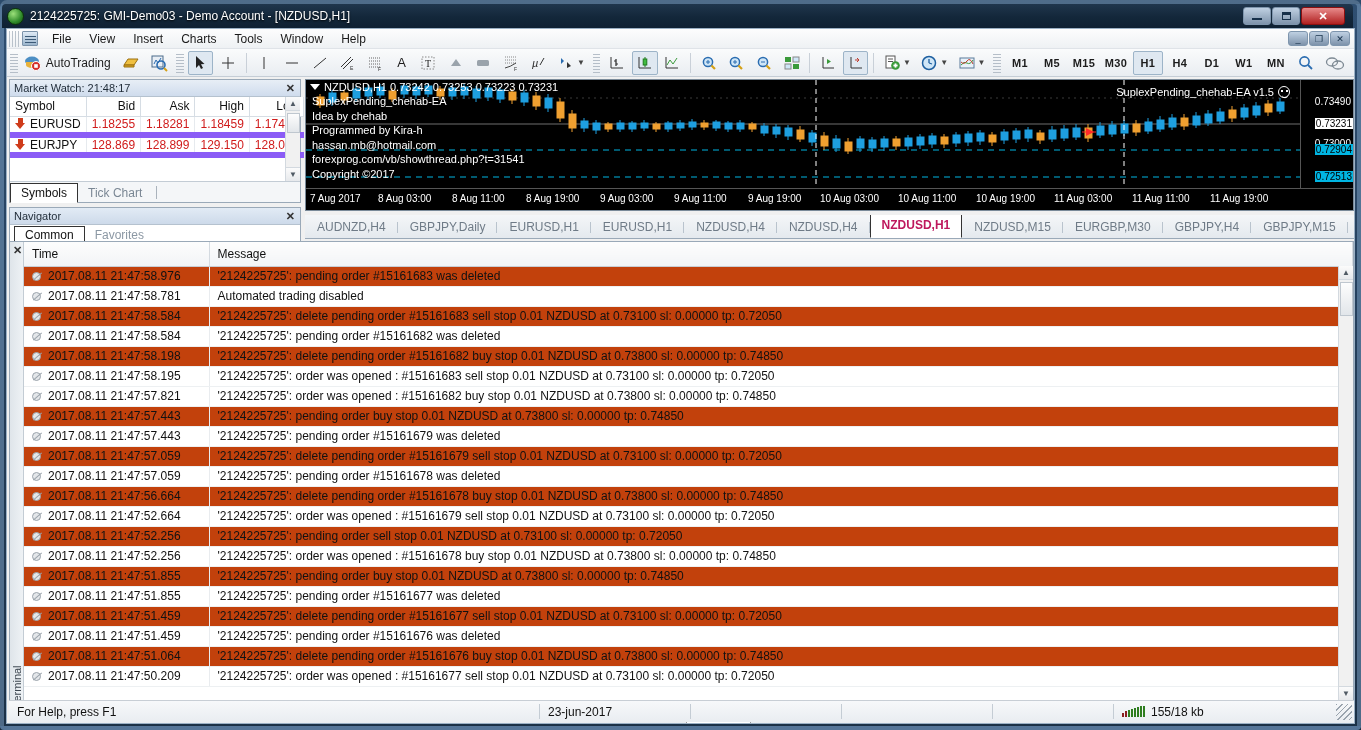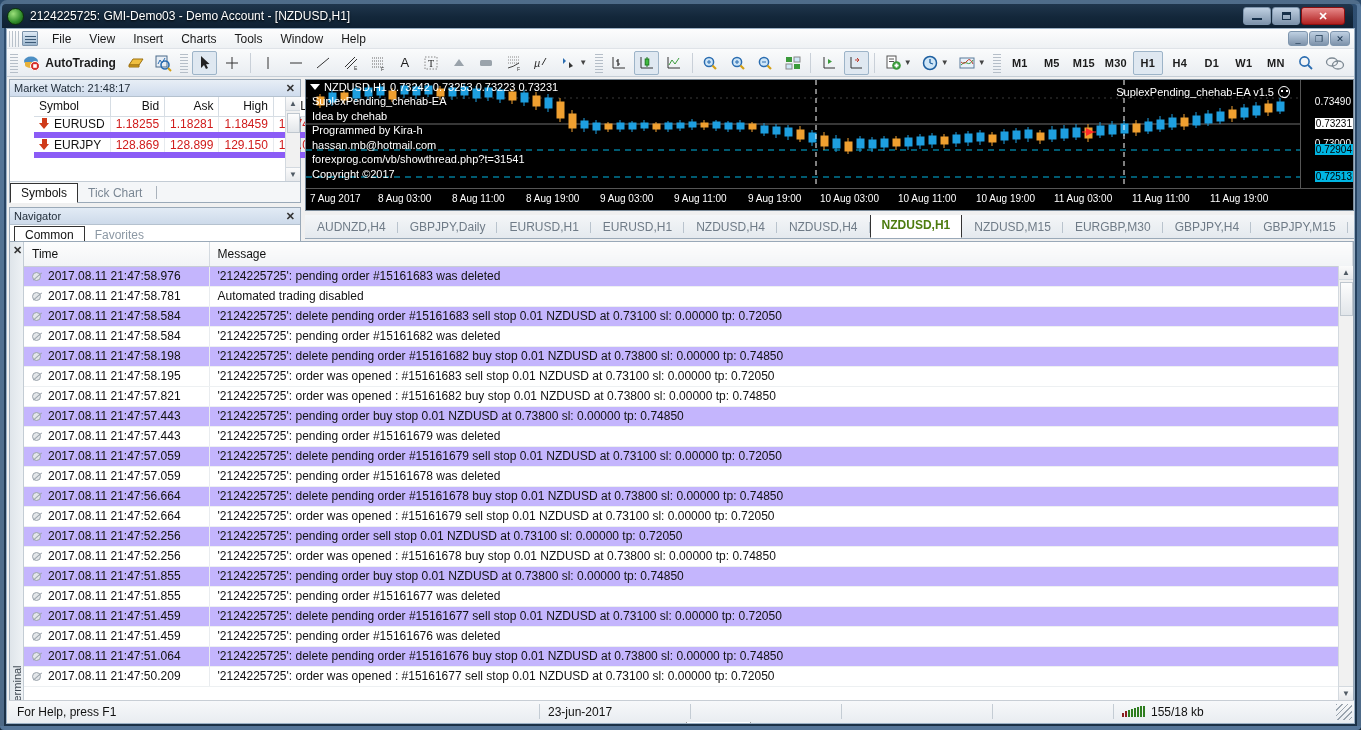--- a/index.html
+++ b/index.html
@@ -99,40 +99,40 @@
   }
   .tb-grip { width:8px;height:20px;margin:0 3px;
     background:repeating-linear-gradient(0deg,#b5bec8 0 1px,transparent 1px 3px);}
   .tb-sep { width:1px;height:20px;background:#c9d0d8;margin:0 4px; }
   .tb-btn {
     height:24px;min-width:24px;margin:0 1px;display:flex;align-items:center;justify-content:center;
     padding:0 3px; border:1px solid transparent; border-radius:2px; cursor:default;
     font-size:11px; color:#1c1c1c;
   }
   .tb-btn.pressed { border:1px solid #9db4c8; background:#dfe8f1; }
-  .tb-btn.autotrade { padding:0 6px 0 2px;font-weight:bold; }
+  .tb-btn.autotrade { padding:0 6px 0 2px; }
   .tb-btn.autotrade .lbl { margin-left:4px; font-size:12px; }
   .tf-btn { min-width:30px; font-size:11px; letter-spacing:.3px;font-weight:bold; }
   .caret { font-size:8px; margin-left:2px; color:#444; }
 
   .ic { display:inline-block; width:18px;height:18px; position:relative; }
   .ic svg { display:block; }
 
   
   #marketwatch {
     position:absolute; left:2px; top:50px; width:292px; height:124px;
     background:#ffffff; border:1px solid #9aa9b8;
   }
   .panel-caption {
     height:17px; background:linear-gradient(180deg,#e7eef6,#cfdced);
     display:flex;align-items:center; padding-left:4px; font-size:11px; color:#1e2a36;
     border-bottom:1px solid #b5c2cf;
   }
   .panel-caption .close-x { margin-left:auto;margin-right:5px;font-weight:bold;font-size:11px;color:#333;cursor:default;}
-  .mw-table { width:100%; border-collapse:collapse; font-size:12px;margin-left:24px; }
+  .mw-table { width:100%; border-collapse:collapse; font-size:12px; }
   .mw-table th {
     background:#ffffff; font-weight:normal; color:#111;
     border-right:1px solid #d6dde4; border-bottom:1px solid #d6dde4;
     padding:2px 5px; text-align:right; height:19px;
   }
   .mw-table th.sym { text-align:left; }
   .mw-table td {
     border-right:1px solid #e6eaee; border-bottom:6px solid #8b5cf6;
     padding:0 5px; text-align:right; color:#d01b1b; height:19px; white-space:nowrap;
   }
@@ -210,21 +210,21 @@
   #chart-tabs {
     position:absolute; left:298px; top:186px; width:1049px; height:24px;
     background:linear-gradient(180deg,#f4f6f8,#e4e9ee);
     border-bottom:1px solid #9aa9b8; display:flex; align-items:flex-end;
     overflow:hidden;
   }
   .ctab { padding:3px 12px 4px; font-size:12px; color:#6f7b87; white-space:nowrap; position:relative; }
   .ctab:not(:last-child):after { content:""; position:absolute; right:0; top:5px; bottom:5px;
     width:1px; background:#b9c3cd; }
   .ctab.active {
-    color:#4d7c0f; font-weight:bold; background:#fff;
+    color:#be185d; font-weight:bold; background:#fff;
     border:1px solid #333; border-bottom:1px solid #fff; padding:3px 11px 5px;
   }
   .ctab.active:after{display:none;}
   #ctab-nav { margin-left:auto; display:flex; align-items:center; padding-bottom:3px; }
   .ctab-arrow { padding:0 5px; font-size:9px; color:#333; }
 
   
   #terminal {
     position:absolute; left:2px; top:212px; width:1345px; height:460px;
     background:#fff; border:1px solid #9aa9b8;
@@ -245,21 +245,21 @@
   table.journal th {
     font-weight:normal; text-align:left; color:#111; height:24px;
     background:linear-gradient(180deg,#fdfdfd,#f2f4f6);
     border-right:1px solid #d4dae0; border-bottom:1px solid #c8ced5;
     padding:0 8px;
   }
   table.journal td {
     height:20px; padding:0 8px; white-space:nowrap; overflow:hidden; color:#111;
     border-right:1px solid #e9ecef; border-bottom:1px solid #edf0f2;
   }
-  table.journal tr.odd td { background:#c4b5fd; }
+  table.journal tr.odd td { background:#c2410c; }
   table.journal tr.even td { background:#ffffff; }
   .col-time { width:185px; }
   .bullet {
     display:inline-block;width:9px;height:9px;border-radius:50%;
     border:1px solid #9aa3ab; background:#e4e7ea; margin-right:7px; vertical-align:-1px; position:relative;
   }
   .bullet:after{content:"";position:absolute;left:-1px;top:3px;width:11px;height:1px;
     background:#9aa3ab;transform:rotate(-40deg);}
   #journal-scroll {
     position:absolute; right:0; top:24px; width:15px; bottom:0;

